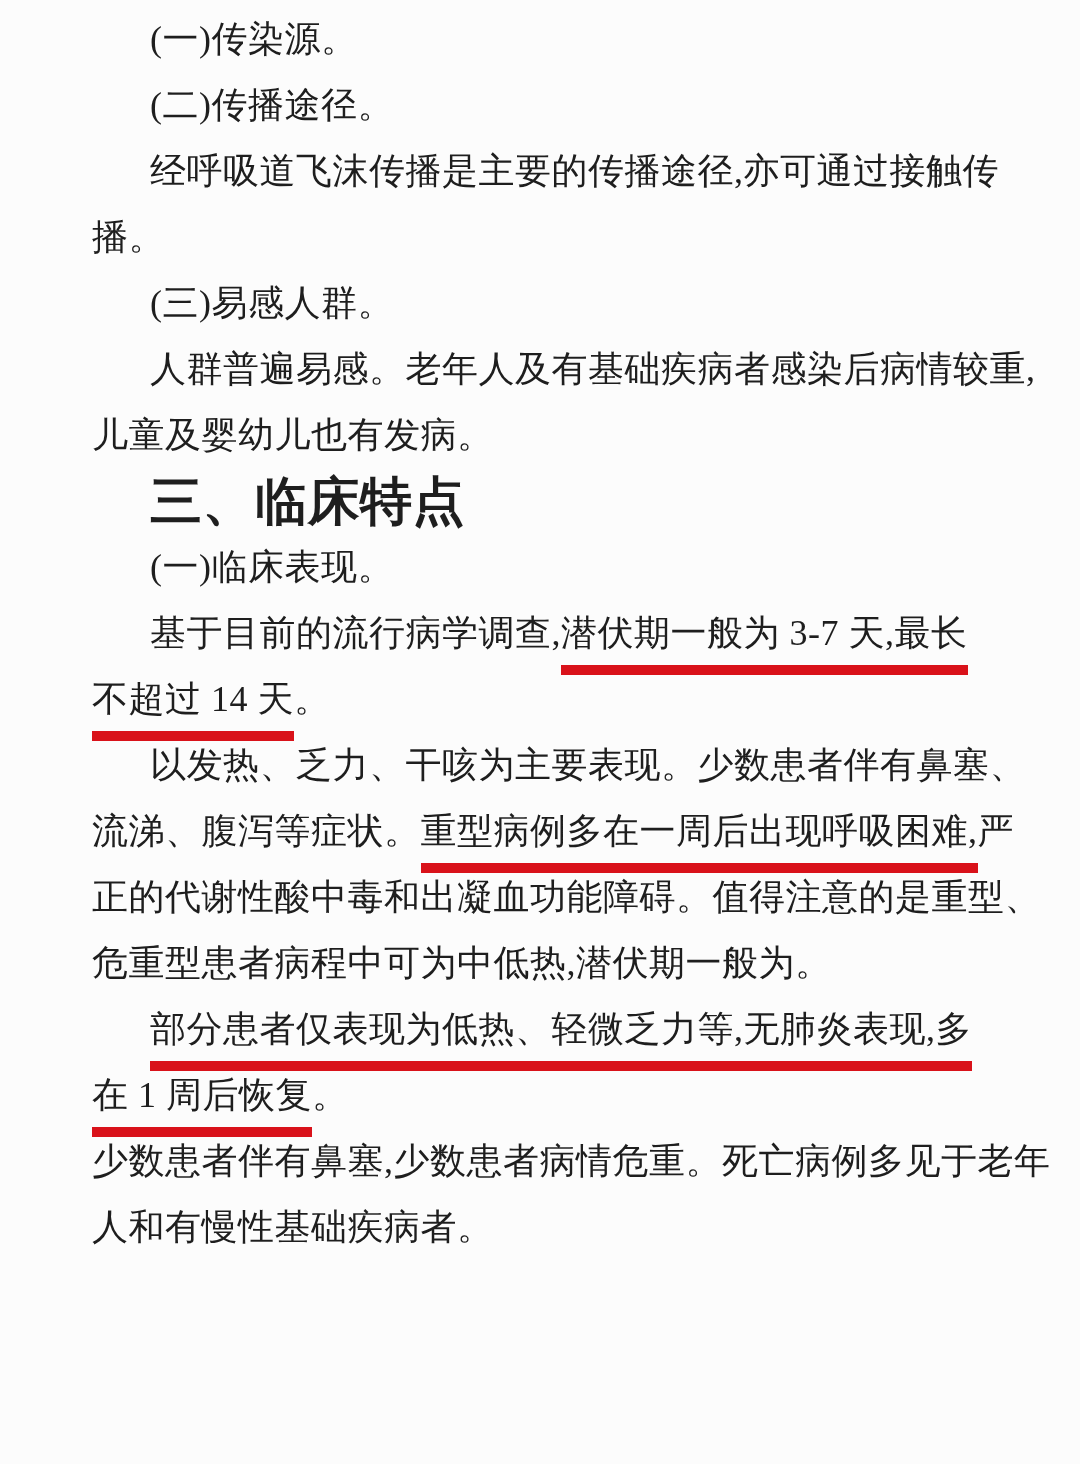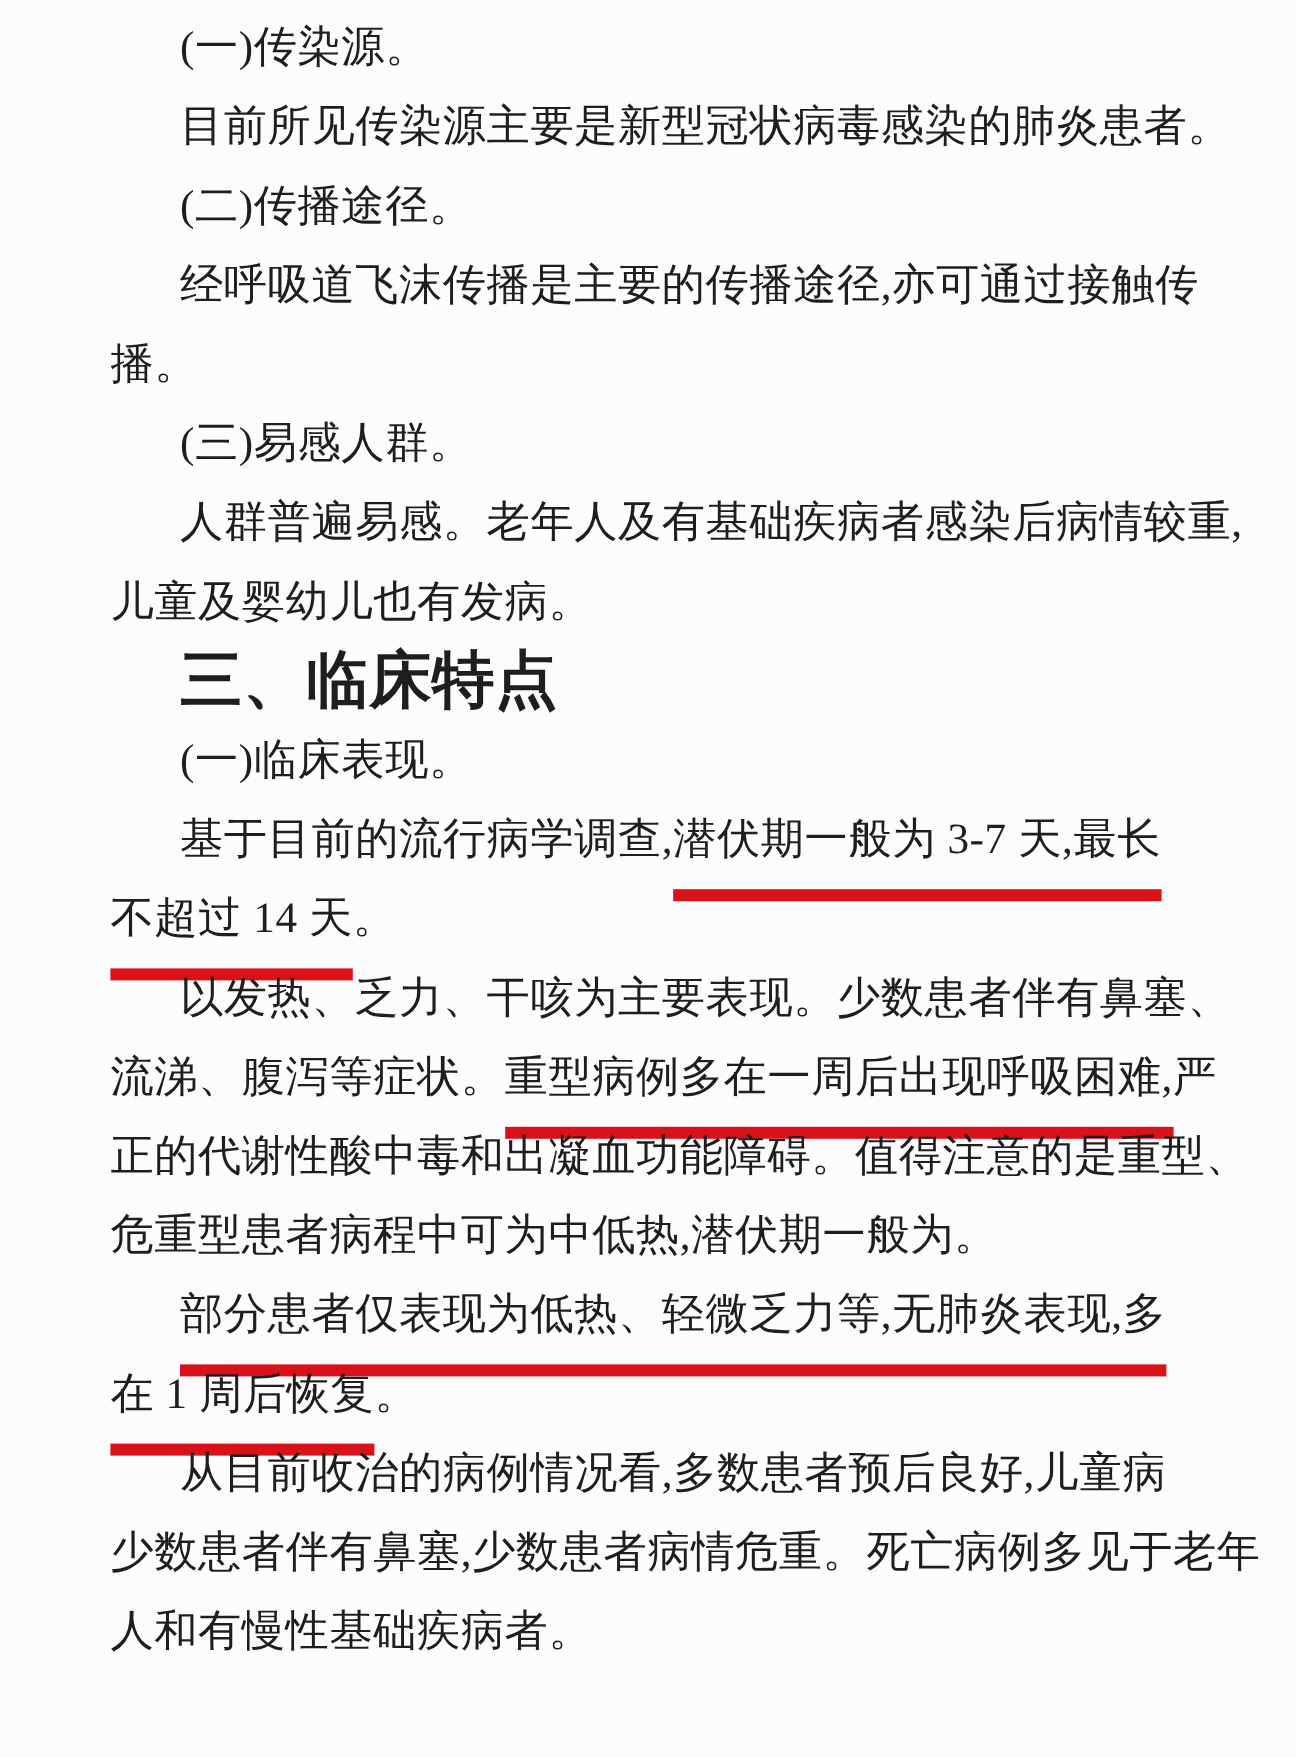--- a/index.html
+++ b/index.html
@@ -30,35 +30,32 @@
   .line.ind {
     text-indent: 58px;
   }
   .line.heading {
     font-family: "Liberation Sans", "DejaVu Sans", sans-serif;
     font-weight: bold;
     font-size: 52px;
   }
   .u {
     border-bottom: 10px solid #d9121a;
-    padding-bottom: 22px;
+    padding-bottom: 12px;
   }
 </style>
 </head>
 <body>
 
 <div class="page">
 
   <div class="line ind">
     <span>(一)传染源。</span>
   </div>
 
-  <div class="line ind">
-    <span>目前所见传染源主要是新型冠状病毒感染的肺炎患者。</span>
-  </div>
 
   <div class="line ind">
     <span>(二)传播途径。</span>
   </div>
 
   <div class="line ind">
     <span>经呼吸道飞沫传播是主要的传播途径,亦可通过接触传</span>
   </div>
 
   <div class="line">
@@ -111,23 +108,20 @@
   </div>
 
   <div class="line ind">
     <span class="u">部分患者仅表现为低热、轻微乏力等,无肺炎表现,多</span>
   </div>
 
   <div class="line">
     <span class="u">在 1 周后恢复</span><span>。</span>
   </div>
 
-  <div class="line ind">
-    <span>从目前收治的病例情况看,多数患者预后良好,儿童病</span>
-  </div>
 
   <div class="line">
     <span>少数患者伴有鼻塞,少数患者病情危重。死亡病例多见于老年</span>
   </div>
 
   <div class="line">
     <span>人和有慢性基础疾病者。</span>
   </div>
 
 </div>

